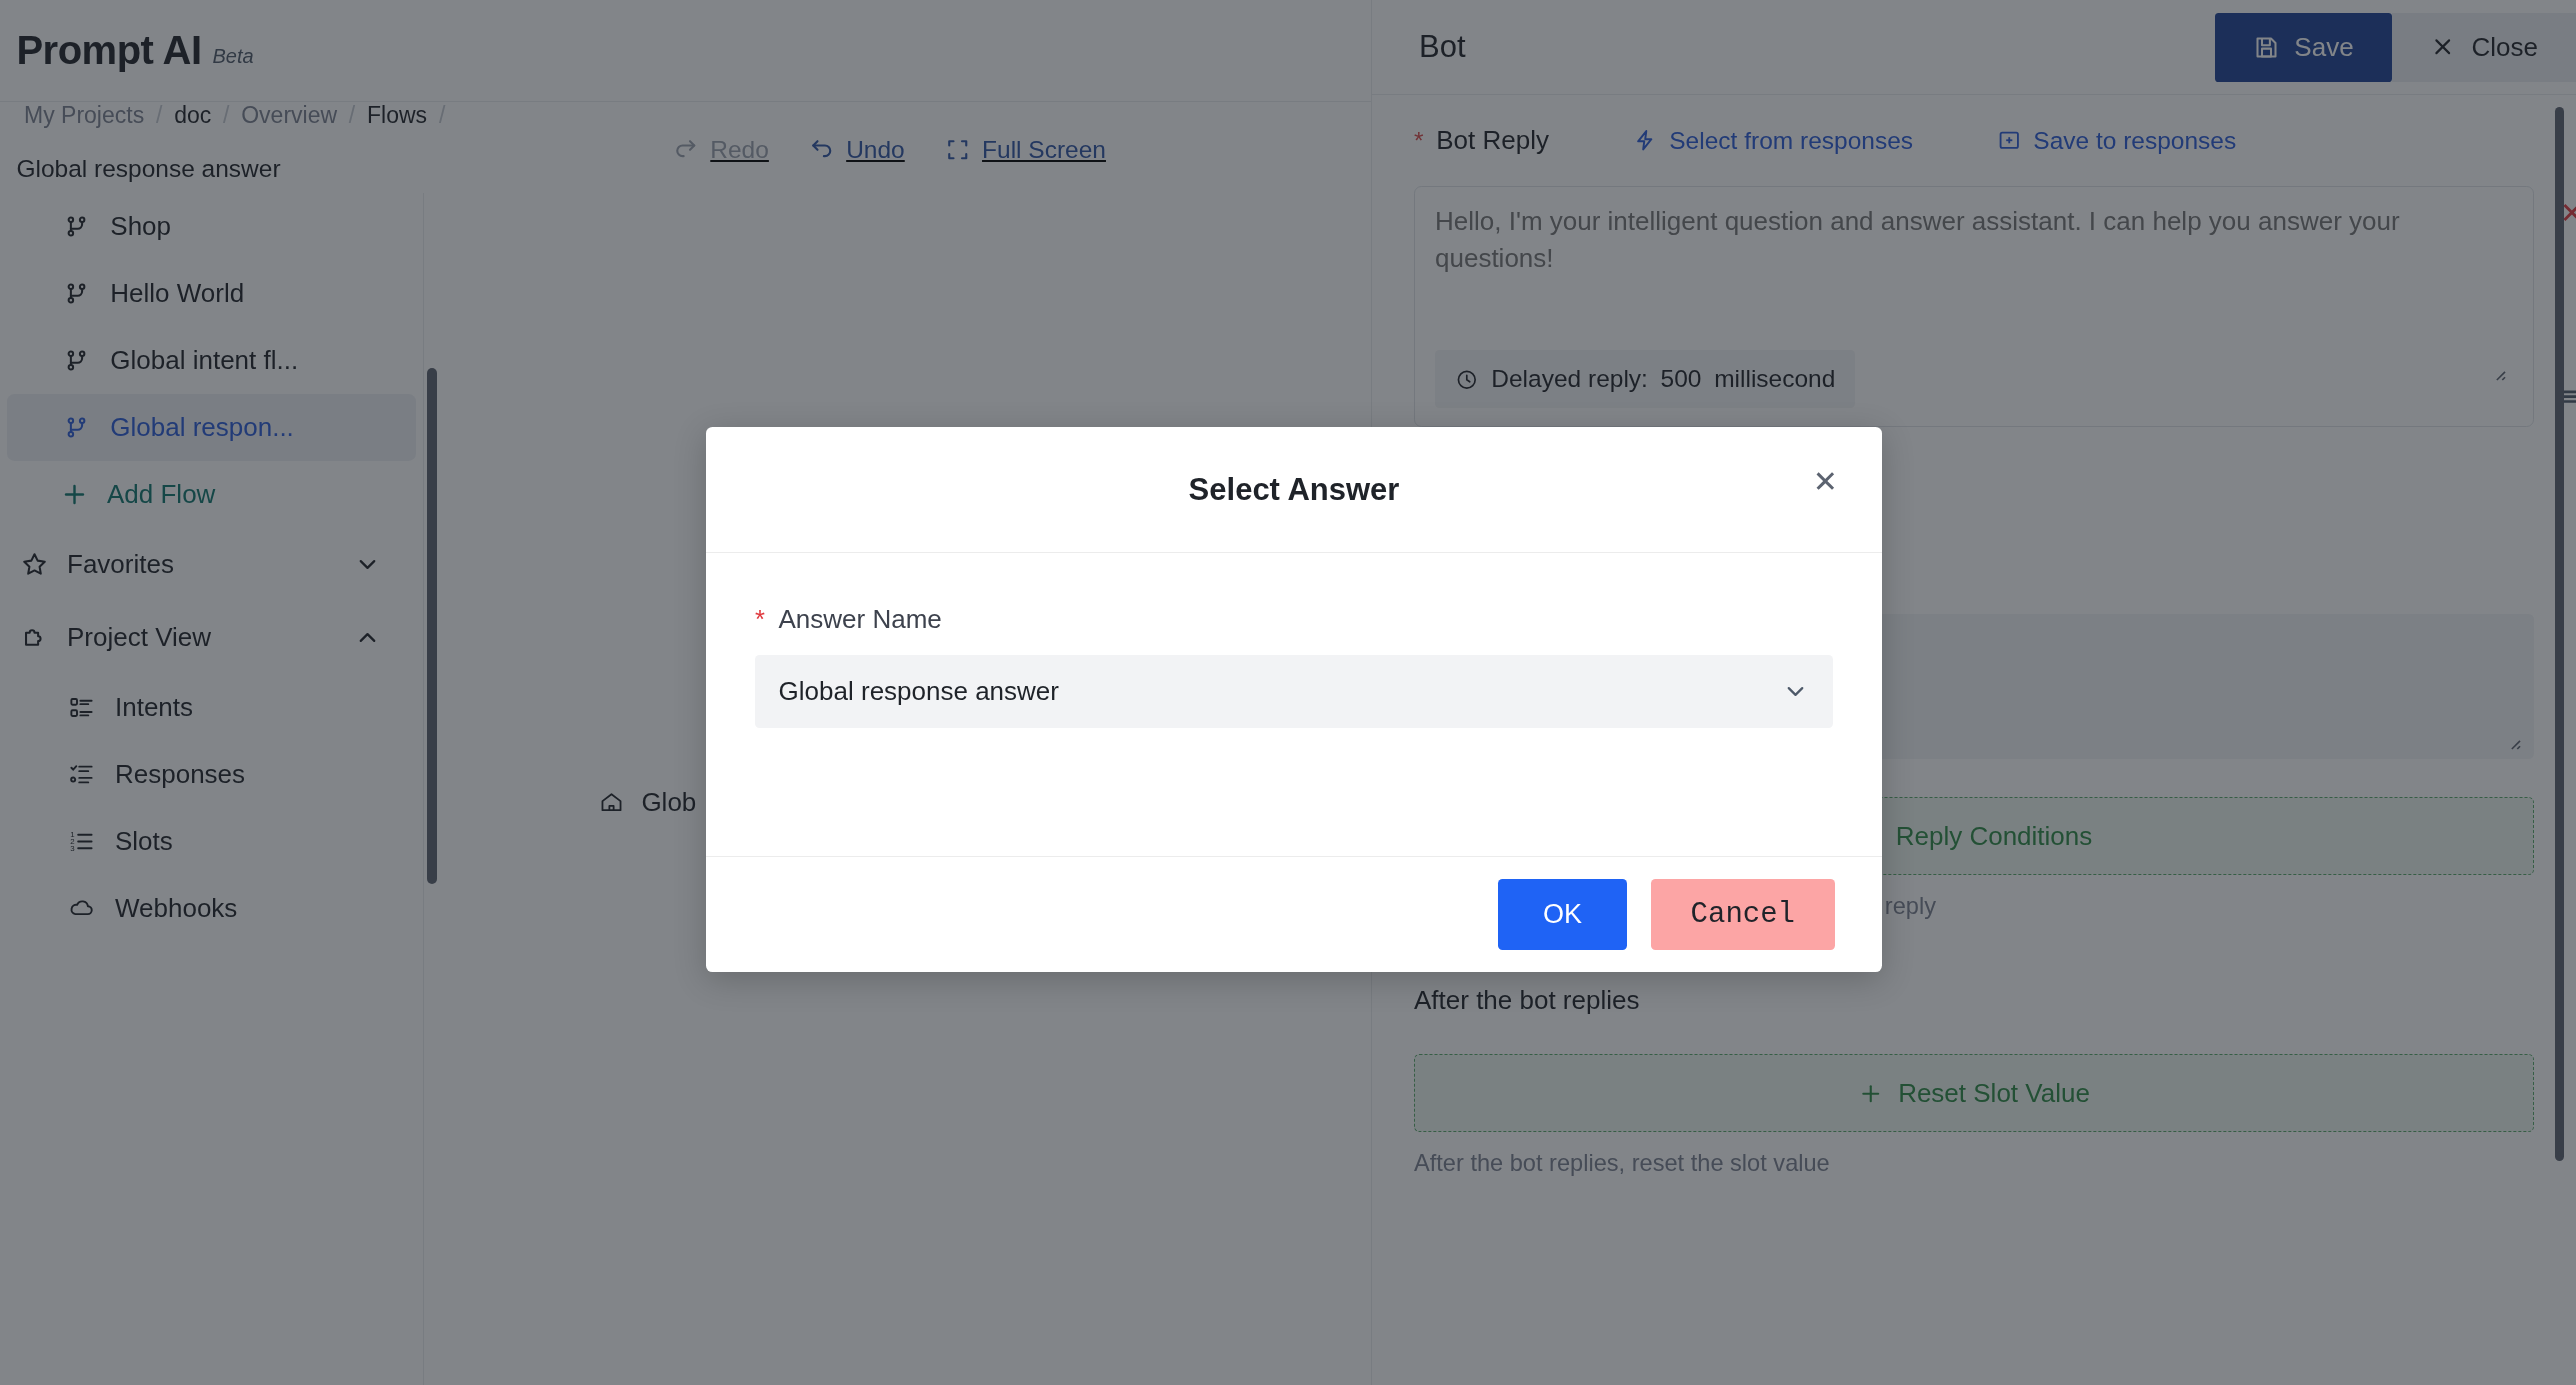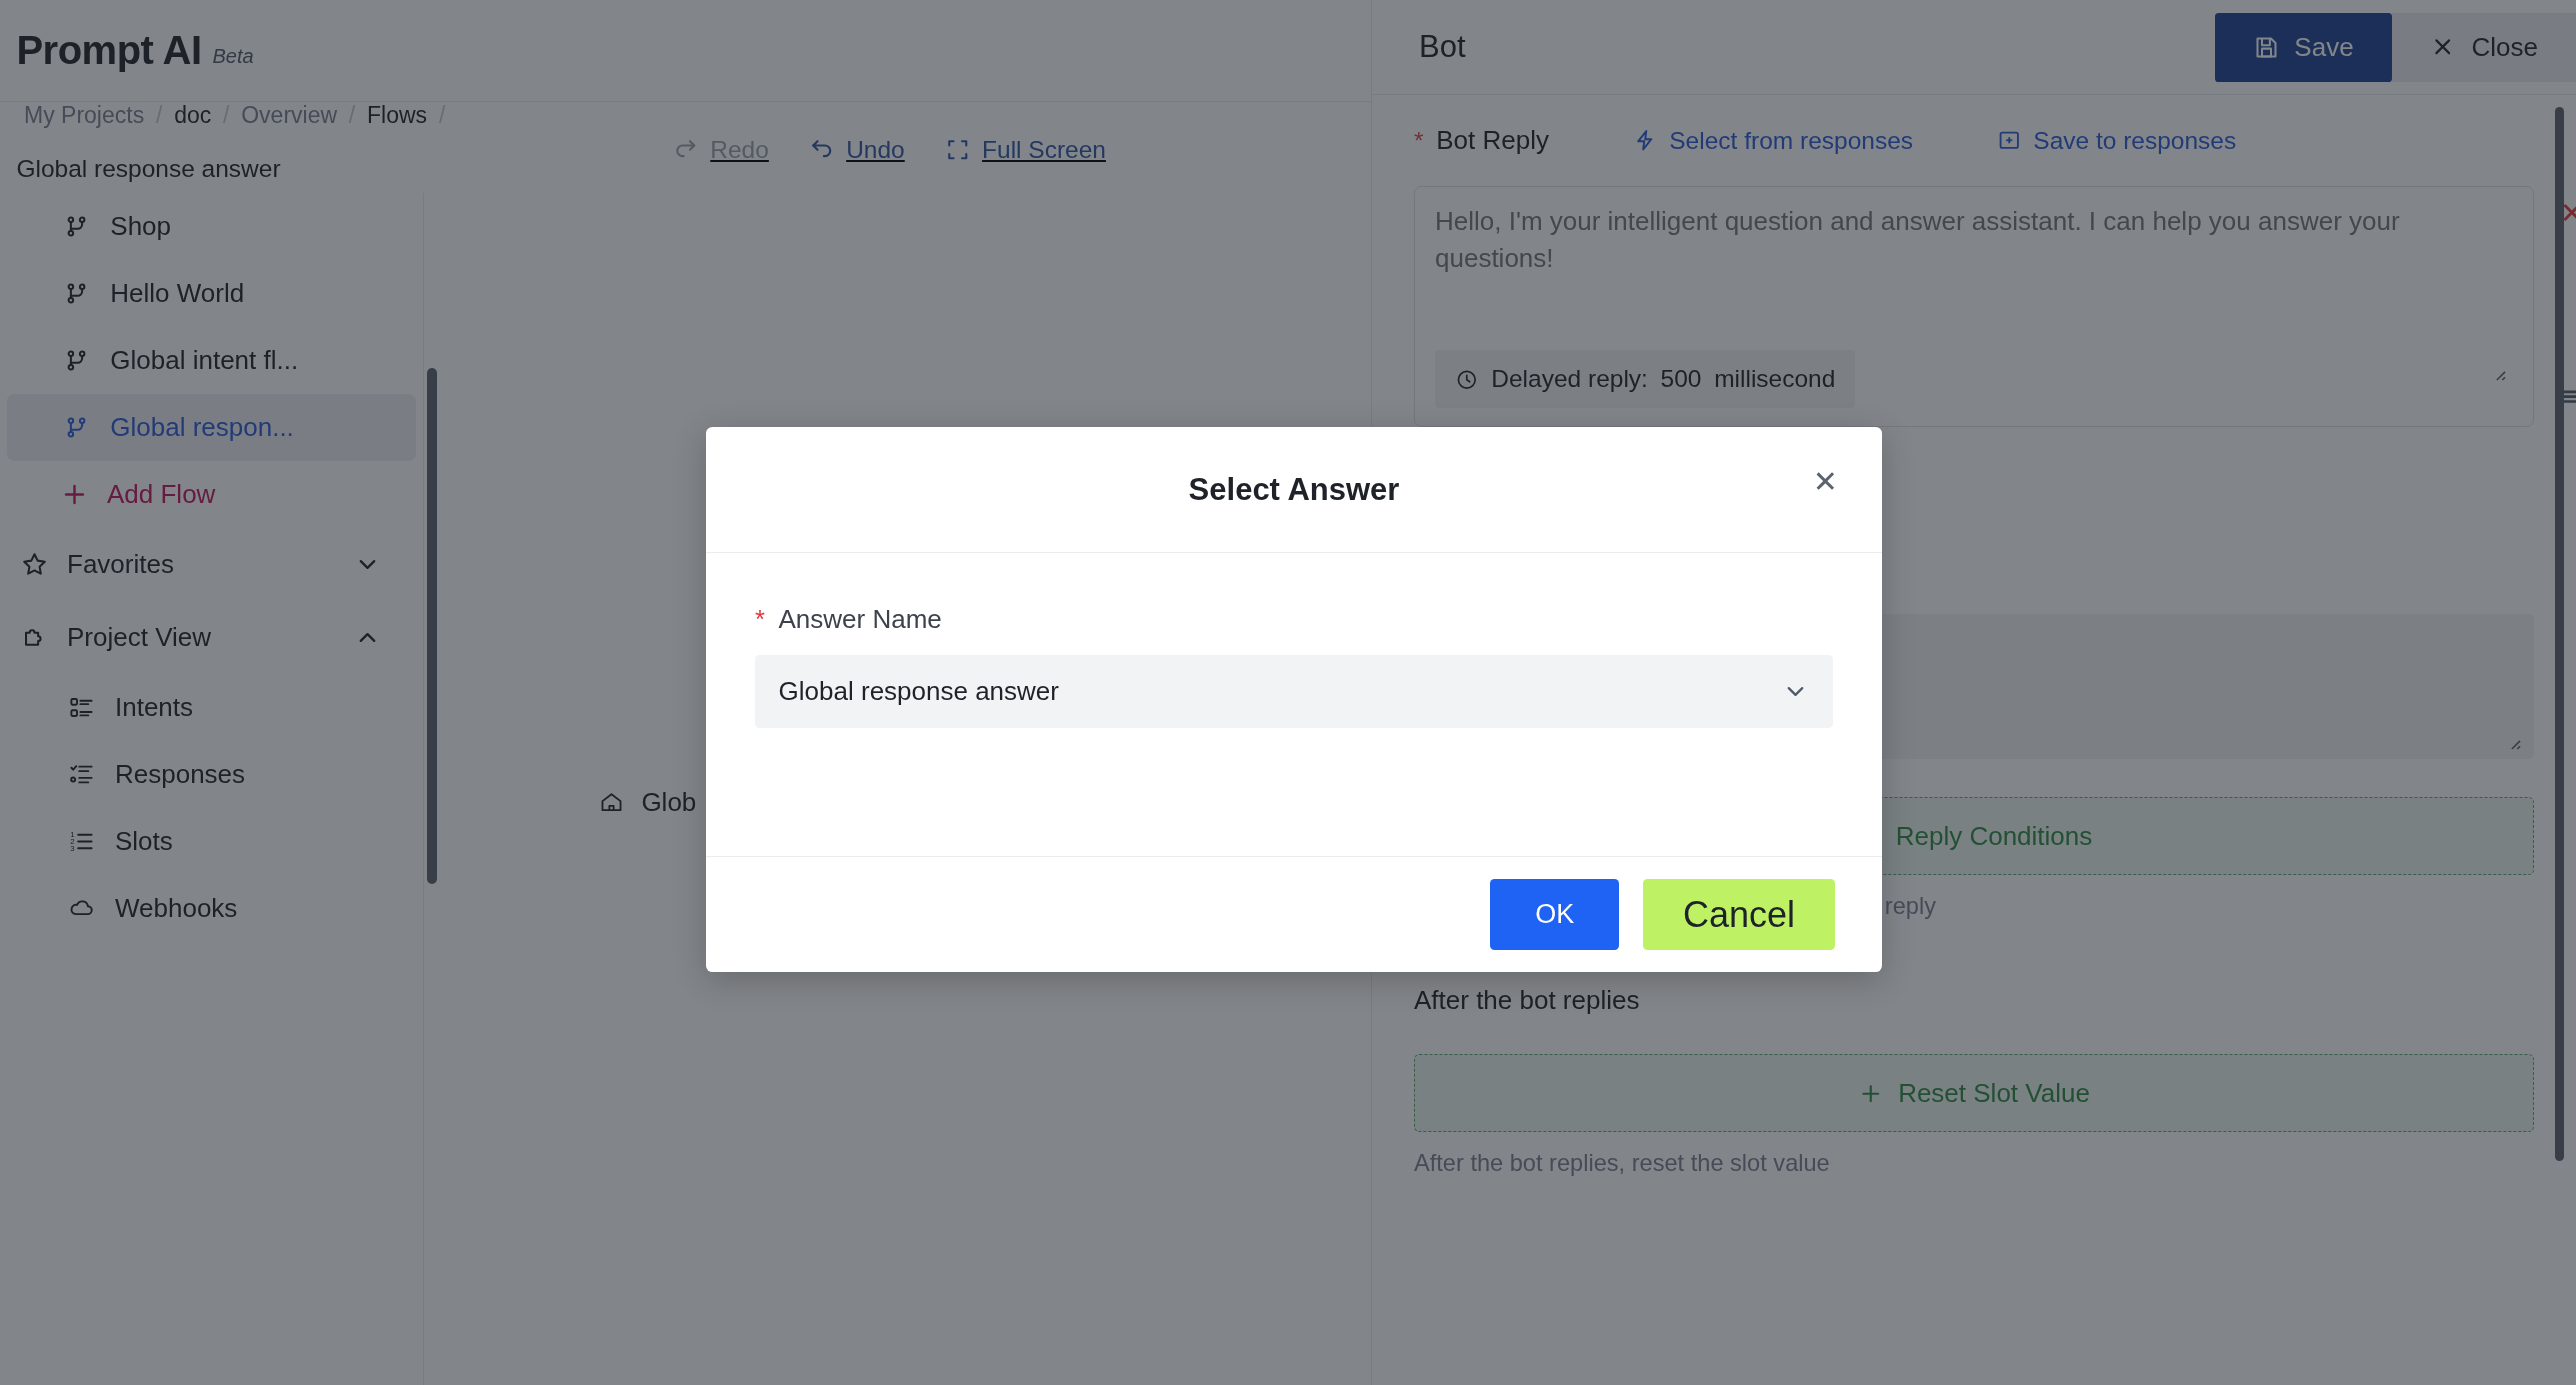--- a/index.html
+++ b/index.html
@@ -78,21 +78,21 @@
     height: 67px; margin: 0 7.3px 0 7.3px;
     padding-left: 56px; border-radius: 7.3px;
     font-size: 26px; color: #1f2329; cursor: pointer;
     gap: 20px;
   }
   .flow-item.active { background: #eef0f4; color: #2a5bd7; }
   .flow-ico { width: 27px; height: 27px; flex: none; }
   .add-flow {
     display: flex; align-items: center; gap: 18px;
     height: 67px; padding-left: 60px;
-    font-size: 26px; color: #be185d; cursor: pointer;
+    font-size: 26px; color: #0f766e; cursor: pointer;
     font-weight: 500;
   }
   .sec-head {
     display: flex; align-items: center;
     height: 73px; padding-left: 20px;
     font-size: 26px; color: #1f2329; cursor: pointer;
     gap: 18px;
   }
   .sec-head .chev { margin-left: auto; margin-right: 42px; }
   .nav-item {
@@ -284,23 +284,23 @@
     gap: 23.6px; padding-right: 47px;
   }
   .btn-ok {
     height: 71px; padding: 0 45px; border-radius: 4.5px;
     background: #1f63f5; color: #ffffff; font-size: 27px;
     display: flex; align-items: center; cursor: pointer; border: none;
     font-family: "Liberation Sans", sans-serif;
   }
   .btn-cancel {
     height: 71px; padding: 0 40px; border-radius: 4.5px;
-    background: #bef264; color: #1f2329; font-size: 36px;
+    background: #fca5a5; color: #1f2329; font-size: 29px;
     display: flex; align-items: center; cursor: pointer; border: none;
-    font-family: Liberation Sans, sans-serif;
+    font-family: Liberation Mono, monospace;
   }
 </style>
 </head>
 <body>
 
 <div id="app-layer">
 
   <div class="app-header">
     <span class="brand-title">Prompt AI</span>
     <span class="brand-beta">Beta</span>

